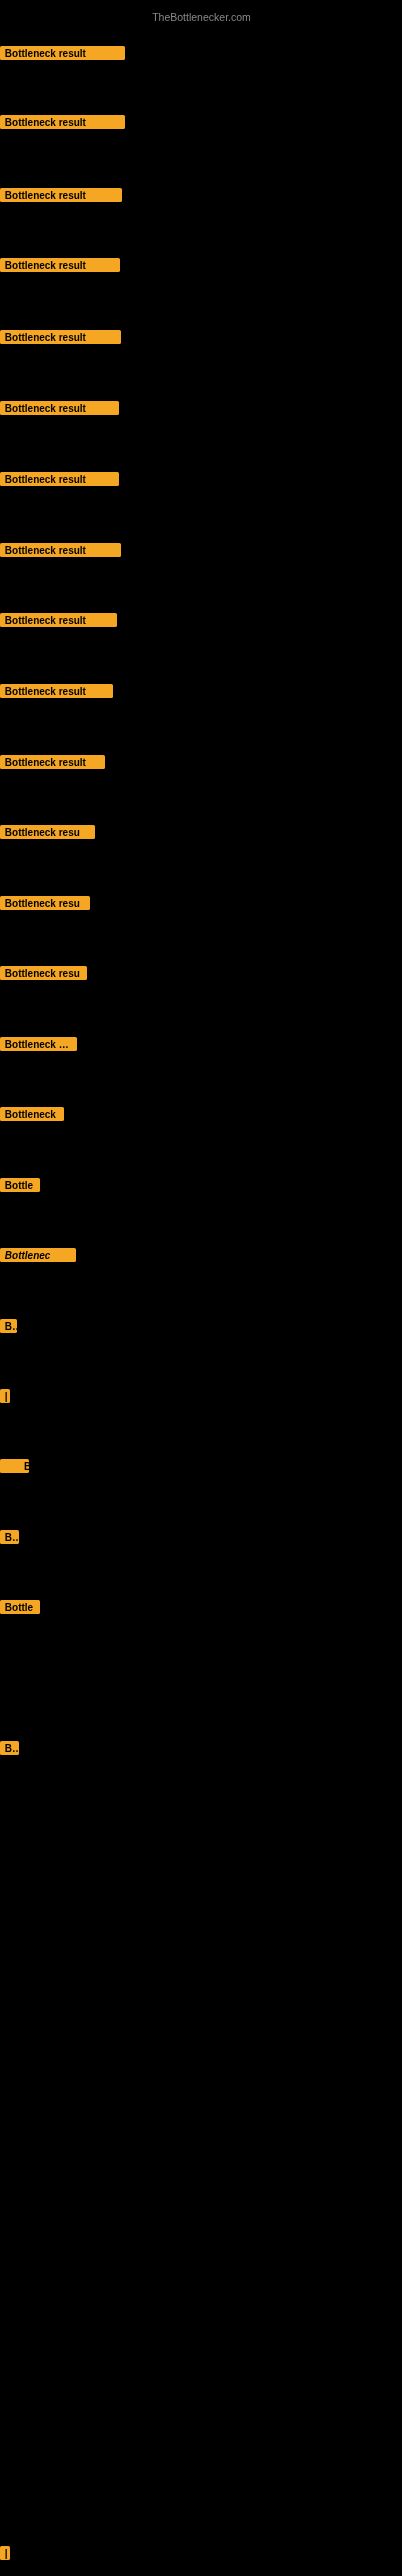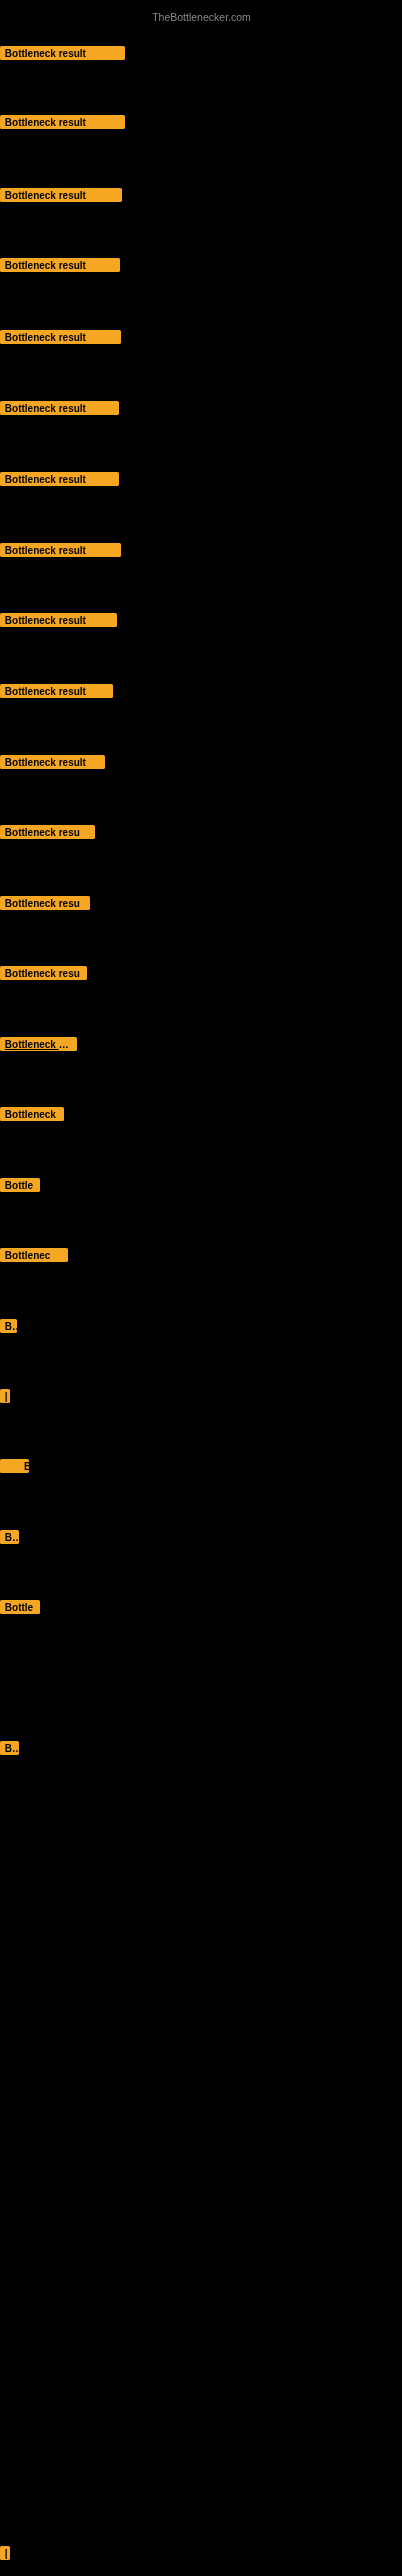--- a/index.html
+++ b/index.html
@@ -45,24 +45,24 @@
     <div class="badge" style="top: 330px; left: 0px; width: 121px;">Bottleneck result</div>
     <div class="badge" style="top: 401px; left: 0px; width: 119px;">Bottleneck result</div>
     <div class="badge" style="top: 472px; left: 0px; width: 119px;">Bottleneck result</div>
     <div class="badge" style="top: 543px; left: 0px; width: 121px;">Bottleneck result</div>
     <div class="badge" style="top: 613px; left: 0px; width: 117px;">Bottleneck result</div>
     <div class="badge" style="top: 684px; left: 0px; width: 113px;">Bottleneck result</div>
     <div class="badge" style="top: 755px; left: 0px; width: 105px;">Bottleneck result</div>
     <div class="badge" style="top: 825px; left: 0px; width: 95px;">Bottleneck resu</div>
     <div class="badge" style="top: 896px; left: 0px; width: 90px;">Bottleneck resu</div>
     <div class="badge" style="top: 966px; left: 0px; width: 87px;">Bottleneck resu</div>
-    <div class="badge" style="top: 1037px; left: 0px; width: 77px; text-decoration: underline;">Bottleneck res</div>
+    <div class="badge" style="top: 1037px; left: 0px; width: 77px;">Bottleneck res</div>
     <div class="badge" style="top: 1107px; left: 0px; width: 64px;">Bottleneck</div>
     <div class="badge" style="top: 1178px; left: 0px; width: 40px;">Bottle</div>
-    <div class="badge" style="top: 1248px; left: 0px; width: 68px;">Bottlenec</div>
+    <div class="badge" style="top: 1248px; left: 0px; width: 76px; font-style: italic;">Bottlenec</div>
     <div class="badge" style="top: 1319px; left: 0px; width: 17px;">Bot</div>
     <div class="badge" style="top: 1389px; left: 0px; width: 8px;">|</div>
     <div class="badge" style="top: 1459px; left: 0px; width: 29px; padding-left: 24px;">Bott</div>
     <div class="badge" style="top: 1530px; left: 0px; width: 19.3px;">Bo</div>
     <div class="badge" style="top: 1600px; left: 0px; width: 40px;">Bottle</div>
     <div class="badge" style="top: 1741px; left: 0px; width: 19.3px;">Bo</div>
     <div class="badge" style="top: 2546px; left: 0px; width: 8px;">|</div>
   </div>
 
 

